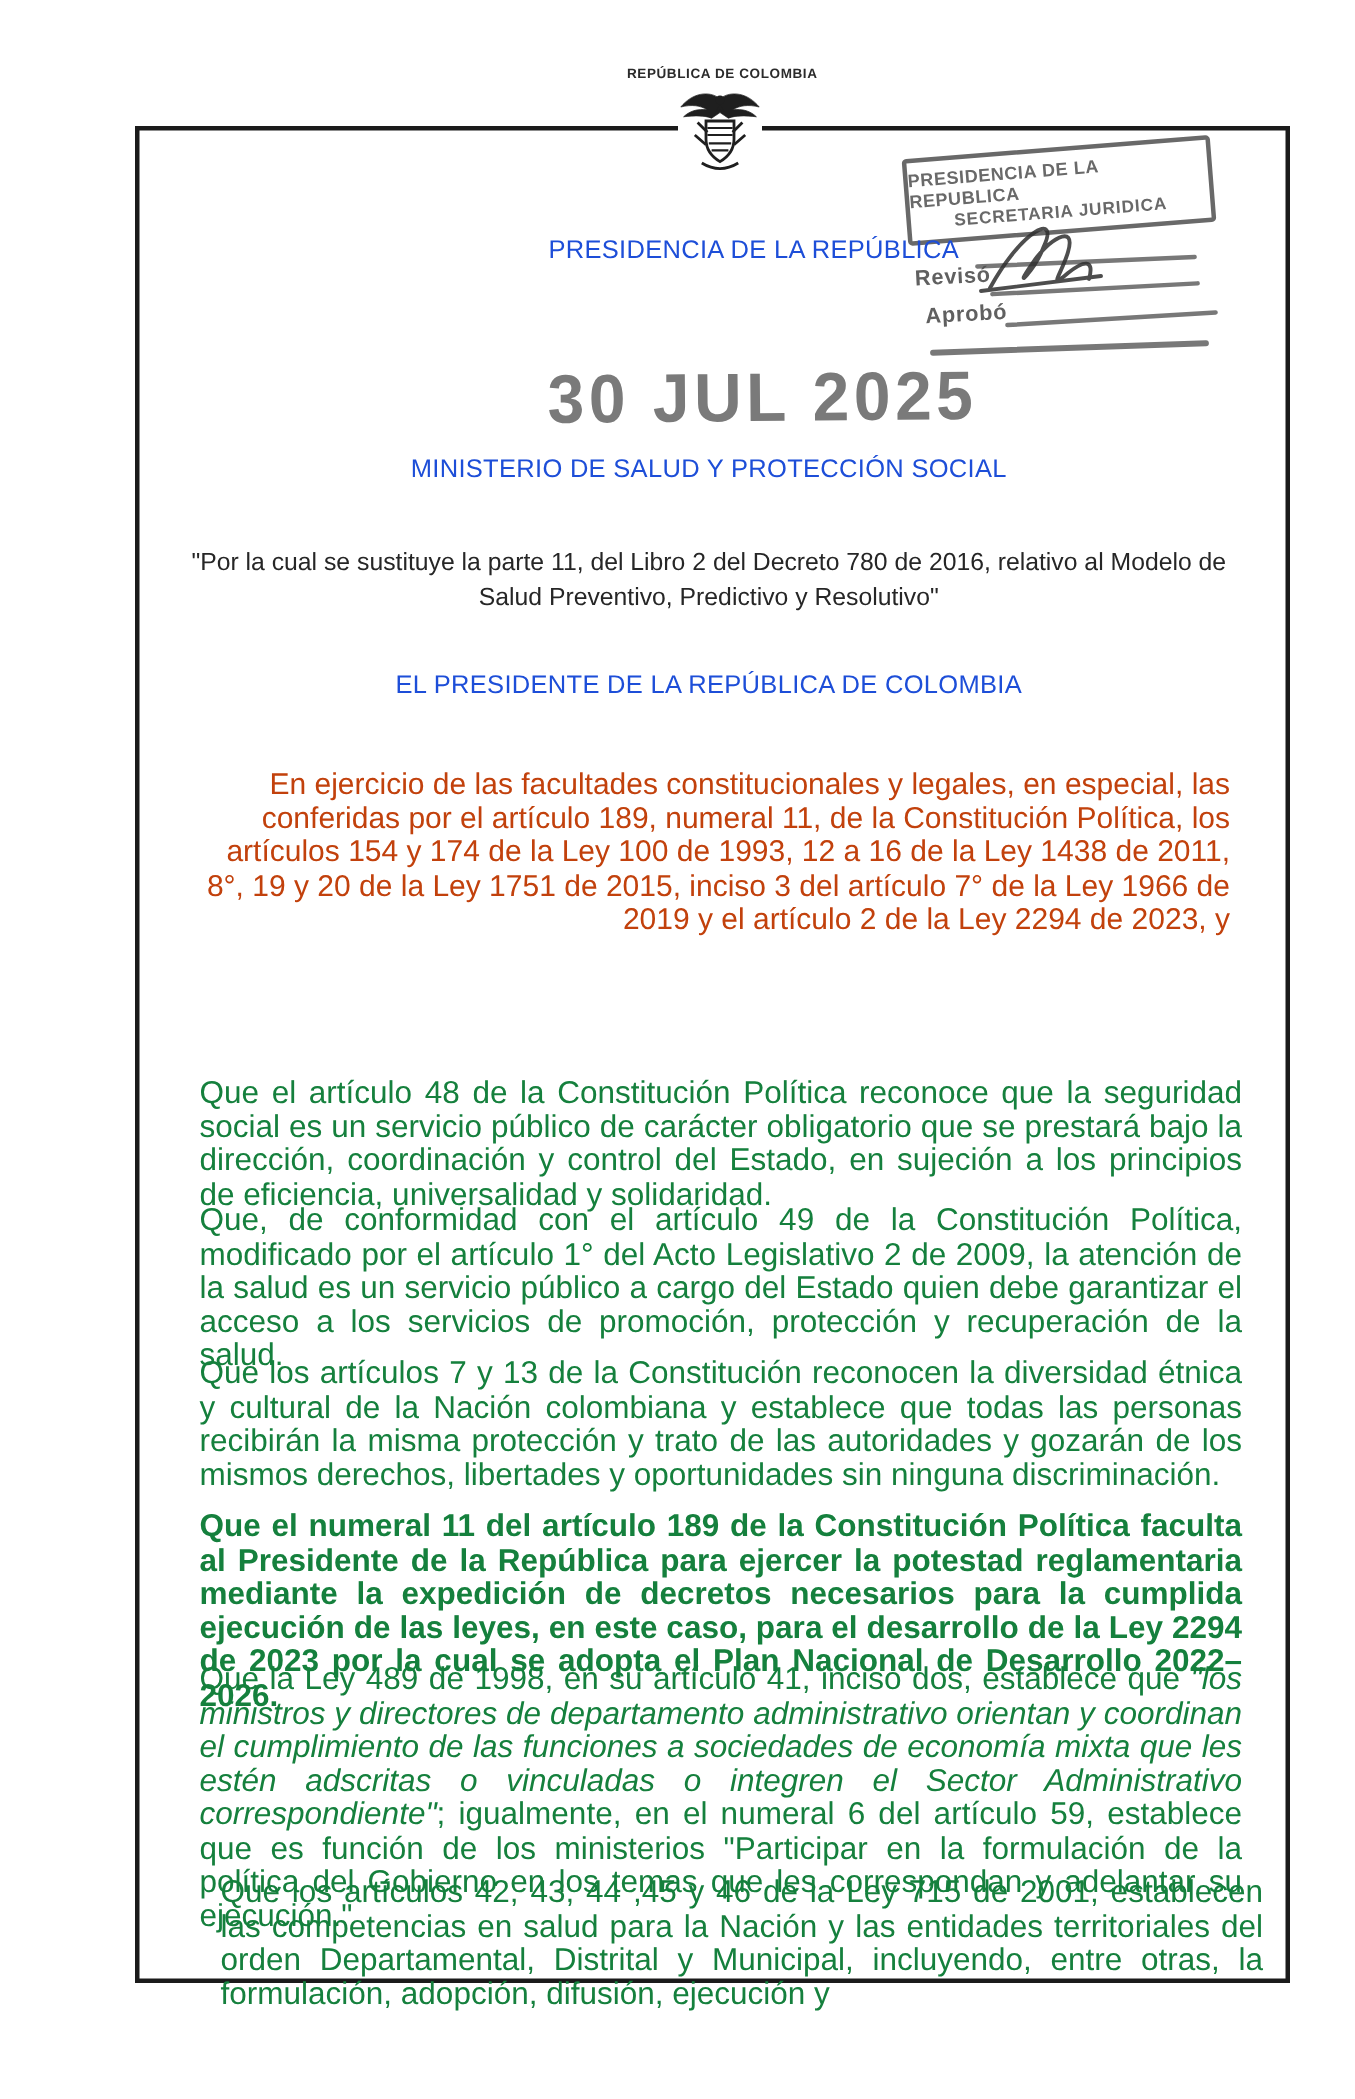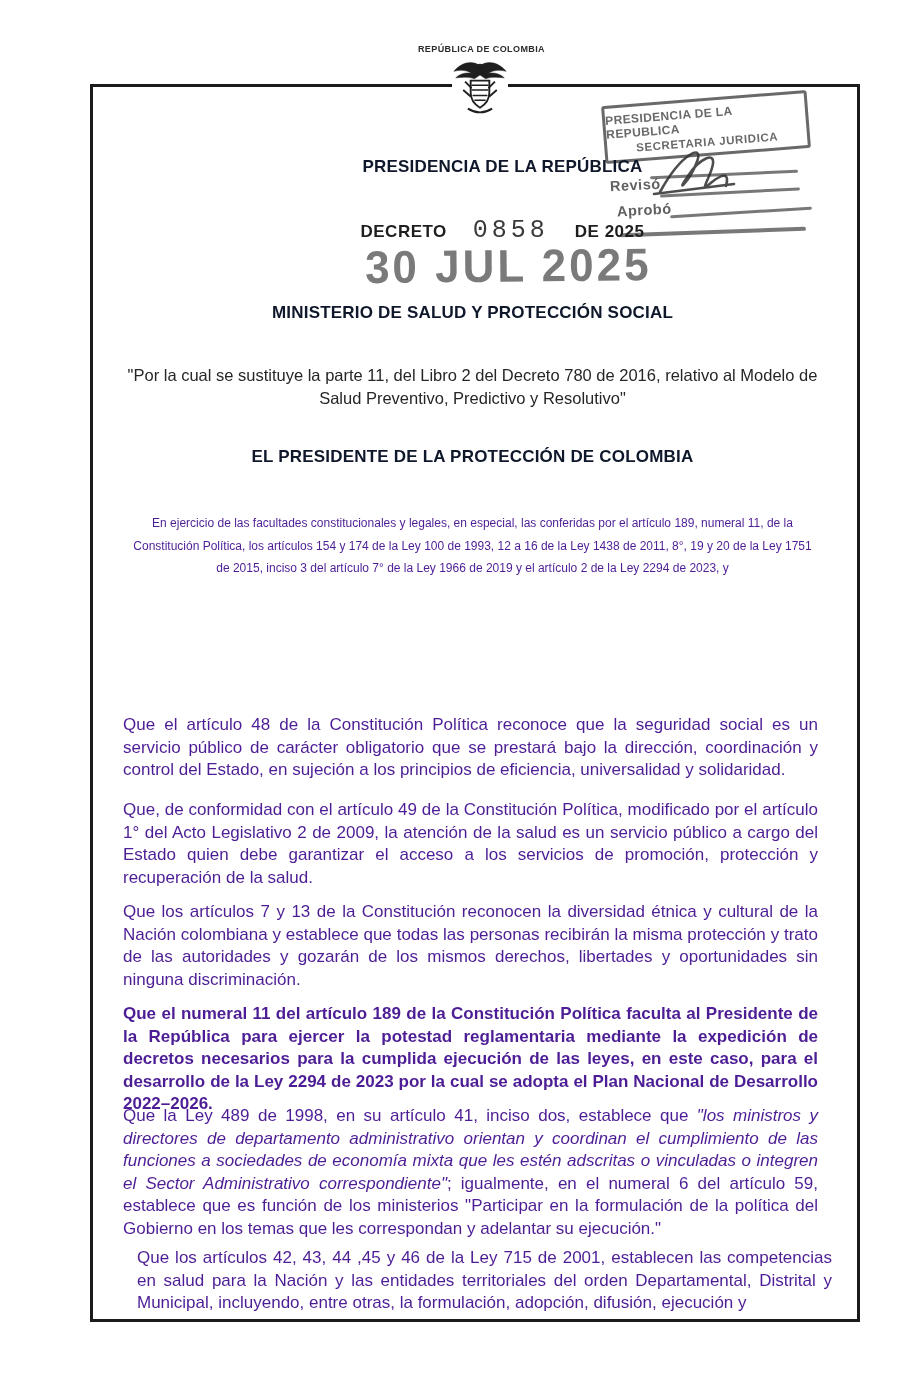--- a/index.html
+++ b/index.html
@@ -11,44 +11,44 @@
   .page-frame{
     position:absolute;left:90px;top:84px;width:764px;height:1232px;
     border:3px solid #1b1b1b;background:transparent;
   }
   .republic-label{
     position:absolute;top:44px;left:0;width:963px;text-align:center;
     font-size:9px;font-weight:bold;letter-spacing:.4px;color:#2b2b2b;
   }
   .emblem{position:absolute;left:452px;top:58px;width:56px;height:64px;background:#fff;}
   .col{position:absolute;left:125px;width:695px;}
-  .h-bold{font-weight:bold;font-size:17px;letter-spacing:.2px;text-align:center;color:#0f172a;}
+  .h-bold{font-weight:normal;font-size:17px;letter-spacing:.2px;text-align:center;color:#1d4ed8;}
   .entity-title{top:157px;transform:translateX(30px);}
   .decree-row{
     top:216px;display:flex;justify-content:center;align-items:baseline;gap:26px;
     transform:translateX(30px);
   }
   .decree-word{font-weight:bold;font-size:17px;color:#1e1e1e;letter-spacing:.5px;}
   .decree-number{
     font-family:"Liberation Mono", monospace;font-size:25px;color:#3a3a3a;
     letter-spacing:4px;font-weight:400;
   }
   .date-stamp{
     position:absolute;left:365px;top:241px;font-size:44px;font-weight:bold;
     color:#7a7a7a;letter-spacing:3px;transform:scaleY(1.04) rotate(-.5deg);
     white-space:nowrap;
   }
   .ministry-title{top:303px;}
   .subject{top:364px;font-size:16.5px;line-height:22.5px;text-align:center;color:#262626;}
   .issuer-title{top:447px;}
-  .preamble{top:512px;font-size:12px;line-height:22.5px;text-align:center;color:#4c1d95;}
+  .preamble{top:512px;font-size:20px;line-height:22.5px;text-align:right;color:#c2410c;}
   .considerando{top:652px;letter-spacing:.5px;}
   .para{
-    position:absolute;left:123px;width:695px;font-size:17px;line-height:22.5px;
-    text-align:justify;color:#4c1d95;
+    position:absolute;left:133px;width:695px;font-size:21px;line-height:22.5px;
+    text-align:justify;color:#15803d;
   }
   .p1{top:697px;}.p2{top:782px;}.p3{top:884px;}.p4{top:986px;font-weight:bold;}.p5{top:1088px;}.p6{top:1230px;margin-left:14px;}
   .italic{font-style:italic;}
   
   .stamp-box{
     position:absolute;left:603px;top:98px;width:200px;height:52px;
     border:3px solid #4f4f4f;border-radius:3px;transform:rotate(-4.5deg);
     display:flex;flex-direction:column;justify-content:center;align-items:center;
     color:#4f4f4f;font-weight:bold;opacity:.85;background:transparent;
   }
@@ -106,33 +106,28 @@
     <svg viewBox="0 0 110 62" width="110" height="62" xmlns="http://www.w3.org/2000/svg">
       <g fill="none" stroke="#2f2f2f" stroke-width="2.6" stroke-linecap="round" opacity="0.85">
         <path d="M10 52 C32 12 56 2 46 24 C40 40 24 56 38 36 C48 20 68 8 62 28 C58 42 48 54 62 42 C72 34 80 32 76 46"></path>
         <path d="M4 54 L84 44"></path>
       </g>
     </svg>
   </div>
 
   <div class="col h-bold entity-title">PRESIDENCIA DE LA REPÚBLICA</div>
 
-  <div class="col decree-row">
-    <span class="decree-word">DECRETO</span>
-    <span class="decree-number">0858</span>
-    <span class="decree-word">DE 2025</span>
-  </div>
 
   <div class="date-stamp">30 JUL 2025</div>
 
   <div class="col h-bold ministry-title">MINISTERIO DE SALUD Y PROTECCIÓN SOCIAL</div>
 
   <div class="col subject">"Por la cual se sustituye la parte 11, del Libro 2 del Decreto 780 de 2016, relativo al Modelo de Salud Preventivo, Predictivo y Resolutivo"</div>
 
-  <div class="col h-bold issuer-title">EL PRESIDENTE DE LA PROTECCIÓN DE COLOMBIA</div>
+  <div class="col h-bold issuer-title">EL PRESIDENTE DE LA REPÚBLICA DE COLOMBIA</div>
 
   <div class="col preamble">En ejercicio de las facultades constitucionales y legales, en especial, las conferidas por el artículo 189, numeral 11, de la Constitución Política, los artículos 154 y 174 de la Ley 100 de 1993, 12 a 16 de la Ley 1438 de 2011, 8°, 19 y 20 de la Ley 1751 de 2015, inciso 3 del artículo 7° de la Ley 1966 de 2019 y el artículo 2 de la Ley 2294 de 2023, y</div>
 
 
   <p class="para p1">Que el artículo 48 de la Constitución Política reconoce que la seguridad social es un servicio público de carácter obligatorio que se prestará bajo la dirección, coordinación y control del Estado, en sujeción a los principios de eficiencia, universalidad y solidaridad.</p>
   <p class="para p2">Que, de conformidad con el artículo 49 de la Constitución Política, modificado por el artículo 1° del Acto Legislativo 2 de 2009, la atención de la salud es un servicio público a cargo del Estado quien debe garantizar el acceso a los servicios de promoción, protección y recuperación de la salud.</p>
   <p class="para p3">Que los artículos 7 y 13 de la Constitución reconocen la diversidad étnica y cultural de la Nación colombiana y establece que todas las personas recibirán la misma protección y trato de las autoridades y gozarán de los mismos derechos, libertades y oportunidades sin ninguna discriminación.</p>
   <p class="para p4">Que el numeral 11 del artículo 189 de la Constitución Política faculta al Presidente de la República para ejercer la potestad reglamentaria mediante la expedición de decretos necesarios para la cumplida ejecución de las leyes, en este caso, para el desarrollo de la Ley 2294 de 2023 por la cual se adopta el Plan Nacional de Desarrollo 2022–2026.</p>
   <p class="para p5"><span>Que la Ley 489 de 1998, en su artículo 41, inciso dos, establece que </span><span class="italic">"los ministros y directores de departamento administrativo orientan y coordinan el cumplimiento de las funciones a sociedades de economía mixta que les estén adscritas o vinculadas o integren el Sector Administrativo correspondiente"</span><span>; igualmente, en el numeral 6 del artículo 59, establece que es función de los ministerios "Participar en la formulación de la política del Gobierno en los temas que les correspondan y adelantar su ejecución."</span></p>
   <p class="para p6">Que los artículos 42, 43, 44 ,45 y 46 de la Ley 715 de 2001, establecen las competencias en salud para la Nación y las entidades territoriales del orden Departamental, Distrital y Municipal, incluyendo, entre otras, la formulación, adopción, difusión, ejecución y</p>

